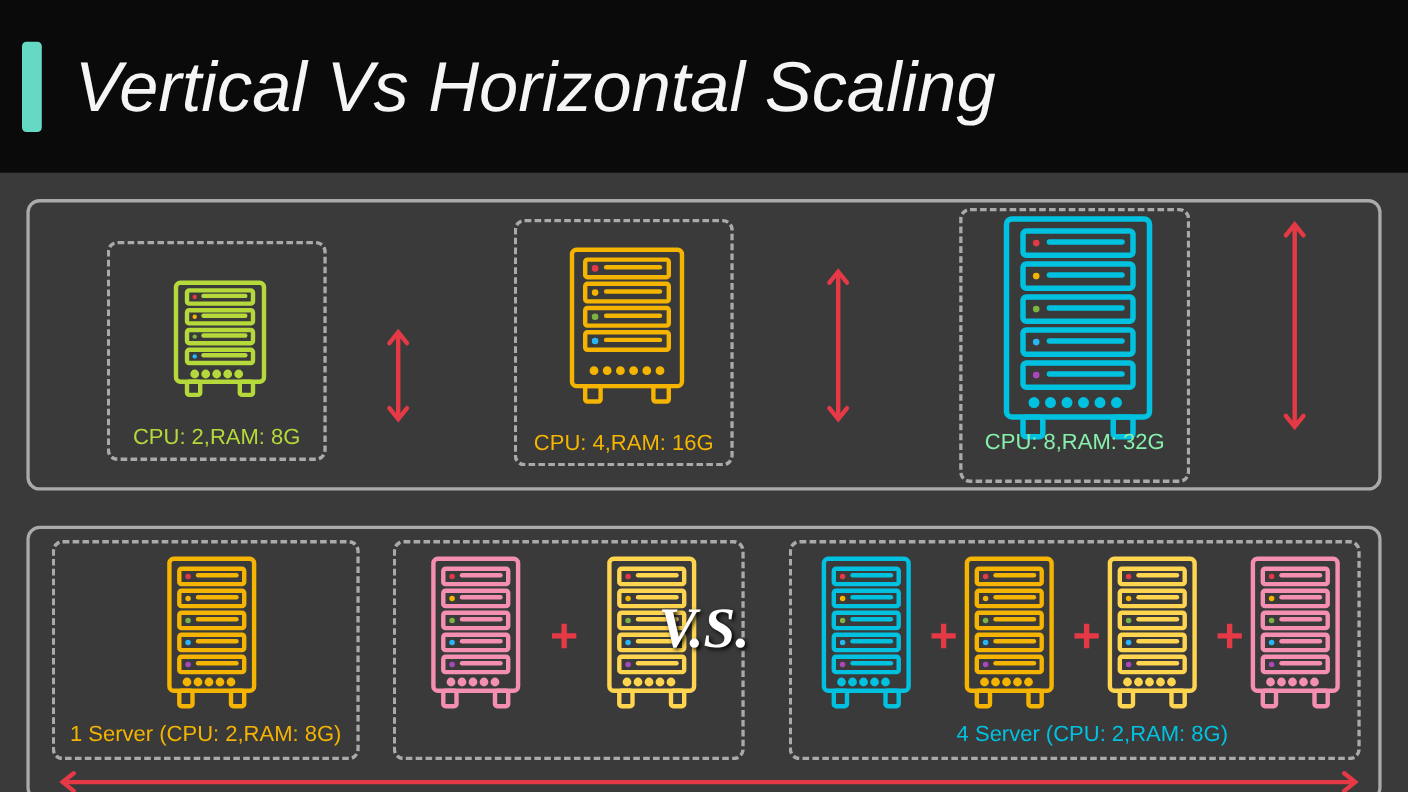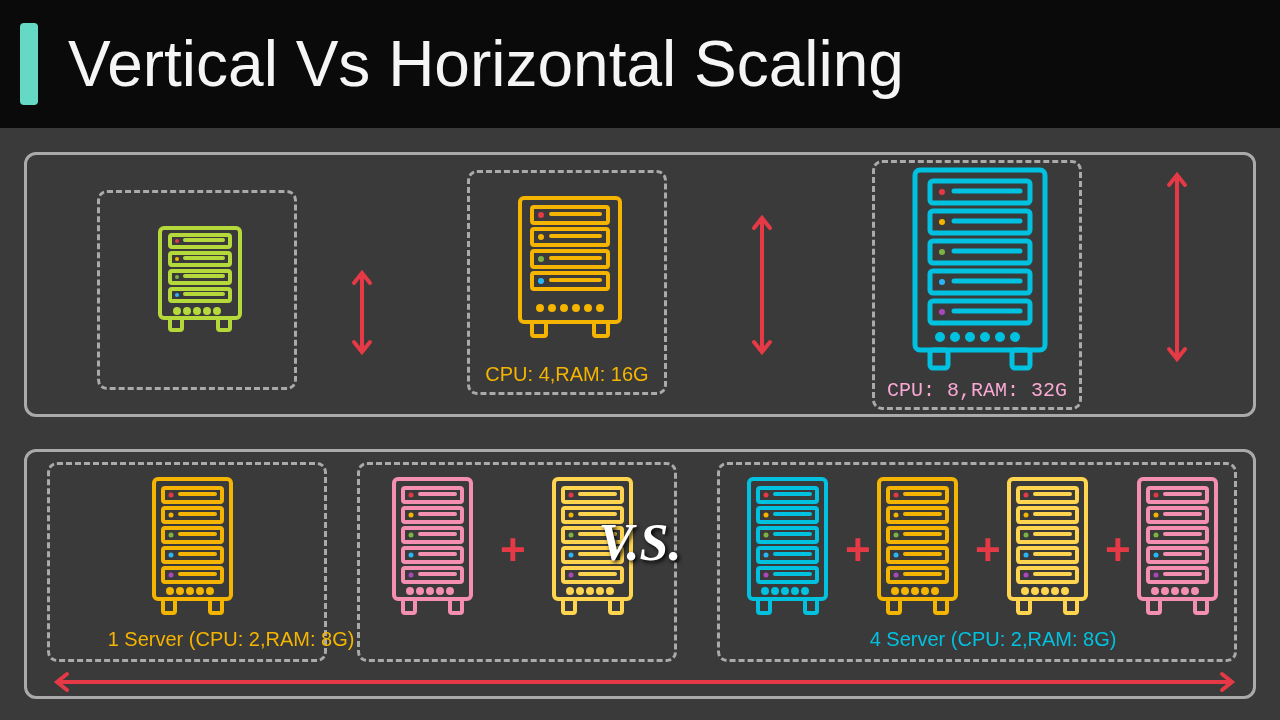--- a/index.html
+++ b/index.html
@@ -6,24 +6,25 @@
 body {
   width: 1280px;
   height: 720px;
   background: #3a3a3a;
   font-family: Arial, sans-serif;
   overflow: hidden;
   position: relative;
 }
 .header {
   background: #0a0a0a;
-  height: 128px;
+  height: 157px;
   display: flex;
   align-items: center;
   padding-left: 20px;
+  font-style: italic;
 }
 .accent-bar {
   width: 18px;
   height: 82px;
   background: #66d9c5;
   border-radius: 4px;
   margin-right: 30px;
 }
 .title {
   color: #f5f5f5;
@@ -116,20 +117,21 @@
             <circle cx="22" cy="88" r="2"></circle>
               <circle cx="32" cy="88" r="2"></circle>
               <circle cx="42" cy="88" r="2"></circle>
               <circle cx="52" cy="88" r="2"></circle>
               <circle cx="62" cy="88" r="2"></circle>
             <rect x="15" y="95" width="12" height="12" rx="2"></rect>
             <rect x="63" y="95" width="12" height="12" rx="2"></rect>
           </g>
         </svg>
       </div>
+      <div class="label" style="bottom:6px; color:#b5d93b;">CPU: 2,RAM: 8G</div>
     </div>
 
     <div class="arrow-v" style="left:320px; top:110px;">
       <svg width="30" height="95">
           <g stroke="#e63946" stroke-width="4" fill="none" stroke-linecap="round">
             <line x1="15" y1="10" x2="15" y2="85"></line>
             <path d="M7 18 L15 8 L23 18"></path>
             <path d="M7 77 L15 87 L23 77"></path>
           </g>
         </svg>
@@ -200,21 +202,21 @@
               <circle cx="45" cy="172" r="2.5"></circle>
               <circle cx="60" cy="172" r="2.5"></circle>
               <circle cx="75" cy="172" r="2.5"></circle>
               <circle cx="90" cy="172" r="2.5"></circle>
               <circle cx="105" cy="172" r="2.5"></circle>
             <rect x="20" y="185" width="18" height="18" rx="3"></rect>
             <rect x="102" y="185" width="18" height="18" rx="3"></rect>
           </g>
         </svg>
       </div>
-      <div class="label" style="bottom:5px; color:#f9a8d4;font-family:Liberation Mono, monospace;">CPU: 8,RAM: 32G</div>
+      <div class="label" style="bottom:22px; color:#86efac;">CPU: 8,RAM: 32G</div>
     </div>
 
     <div class="arrow-v" style="left:1135px; top:12px;">
       <svg width="30" height="200">
           <g stroke="#e63946" stroke-width="4" fill="none" stroke-linecap="round">
             <line x1="15" y1="10" x2="15" y2="190"></line>
             <path d="M7 18 L15 8 L23 18"></path>
             <path d="M7 182 L15 192 L23 182"></path>
           </g>
         </svg>
@@ -248,21 +250,21 @@
       <circle cx="20" cy="116" r="2"></circle>
               <circle cx="30" cy="116" r="2"></circle>
               <circle cx="40" cy="116" r="2"></circle>
               <circle cx="50" cy="116" r="2"></circle>
               <circle cx="60" cy="116" r="2"></circle>
       <rect x="13" y="124" width="12" height="14" rx="2"></rect>
       <rect x="60" y="124" width="12" height="14" rx="2"></rect>
     </g>
   </svg>
         </div>
-      <div class="label" style="bottom:8px; color:#f4b400;margin-left:44px;">1 Server (CPU: 2,RAM: 8G)</div>
+      <div class="label" style="bottom:8px; color:#f4b400;">1 Server (CPU: 2,RAM: 8G)</div>
     </div>
 
     <div class="group" style="left:330px; top:10px; width:320px; height:200px;">
       <div class="server" style="left:30px; top:10px;">
           <svg width="85" height="145" viewBox="0 0 85 145">
     <g stroke="#f48fb1" stroke-width="4" fill="none" stroke-linecap="round">
       <rect x="4" y="4" width="77" height="120" rx="4"></rect>
       <rect x="13" y="13" width="59" height="14" rx="2"></rect>
       <rect x="13" y="33" width="59" height="14" rx="2"></rect>
       <rect x="13" y="53" width="59" height="14" rx="2"></rect>

